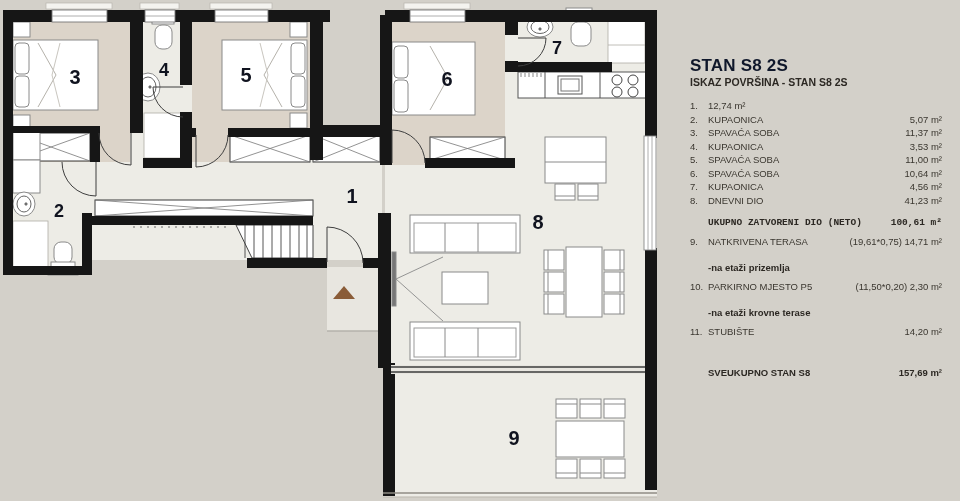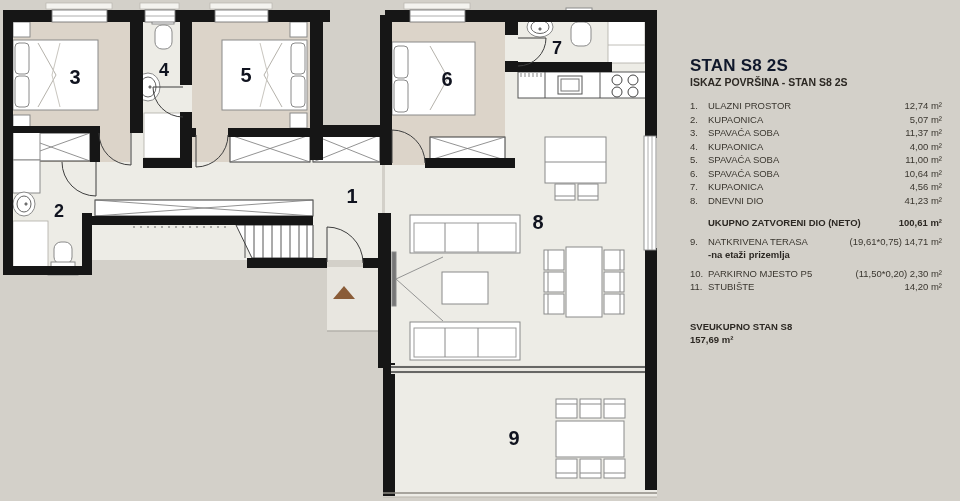--- a/index.html
+++ b/index.html
@@ -25,24 +25,24 @@
     position:absolute;left:690px;top:56px;width:252px;
     color:#3a362f;
   }
   #legend-title{font-size:17px;font-weight:bold;color:#0f172a;letter-spacing:.2px;}
   #legend-subtitle{font-size:10.5px;font-weight:bold;color:#2c2823;}
   #legend-rows{margin-top:11px;font-size:9.5px;}
   .row{display:flex;align-items:baseline;line-height:13.5px;}
   .row .num{width:18px;flex:0 0 18px;}
   .row .lbl{flex:1 1 auto;padding-right:6px;}
   .row .val{flex:0 0 auto;white-space:nowrap;text-align:center;}
-  .r-total{font-weight:bold;margin-top:9px;color:#2c2823;}
-  .r-note{font-weight:bold;margin-bottom:5px;color:#2c2823;}
+  .r-total{font-weight:bold;margin-top:9px;color:#2c2823;font-family:Liberation Mono, monospace;}
+  .r-note{font-weight:bold;margin-top:13px;margin-bottom:5px;color:#2c2823;}
   .r-total + .r-item,.r-note + .r-item{margin-top:5px;}
-  .r-grand{font-weight:bold;margin-top:8px;color:#2c2823;flex-direction:column;}
+  .r-grand{font-weight:bold;margin-top:28px;color:#2c2823;}
 </style>
 </head>
 <body>
 
 <div id="stage">
 
   <div id="plan-wrap">
     <svg id="plan-svg" width="660" height="501" viewBox="0 0 660 501">
 
       <g>
@@ -380,37 +380,36 @@
         <span class="room-label" style="left: 514px; top: 438px;">9</span>
       </div>
   </div>
 
   <div id="legend">
     <div id="legend-title">STAN S8 2S</div>
     <div id="legend-subtitle">ISKAZ POVRŠINA - STAN S8 2S</div>
     <div id="legend-rows">
         <div class="row r-item">
           <span class="num">1.</span>
-          <span class="lbl">ULAZNI PROSTOR</span>
           <span class="val">12,74 m²</span>
         </div>
         <div class="row r-item">
           <span class="num">2.</span>
           <span class="lbl">KUPAONICA</span>
           <span class="val">5,07 m²</span>
         </div>
         <div class="row r-item">
           <span class="num">3.</span>
           <span class="lbl">SPAVAĆA SOBA</span>
           <span class="val">11,37 m²</span>
         </div>
         <div class="row r-item">
           <span class="num">4.</span>
           <span class="lbl">KUPAONICA</span>
-          <span class="val">4,00 m²</span>
+          <span class="val">3,53 m²</span>
         </div>
         <div class="row r-item">
           <span class="num">5.</span>
           <span class="lbl">SPAVAĆA SOBA</span>
           <span class="val">11,00 m²</span>
         </div>
         <div class="row r-item">
           <span class="num">6.</span>
           <span class="lbl">SPAVAĆA SOBA</span>
           <span class="val">10,64 m²</span>
@@ -438,20 +437,25 @@
         <div class="row r-note">
           <span class="num"></span>
           <span class="lbl">-na etaži prizemlja</span>
           <span class="val"></span>
         </div>
         <div class="row r-item">
           <span class="num">10.</span>
           <span class="lbl">PARKIRNO MJESTO P5</span>
           <span class="val">(11,50*0,20) 2,30 m²</span>
         </div>
+        <div class="row r-note">
+          <span class="num"></span>
+          <span class="lbl">-na etaži krovne terase</span>
+          <span class="val"></span>
+        </div>
         <div class="row r-item">
           <span class="num">11.</span>
           <span class="lbl">STUBIŠTE</span>
           <span class="val">14,20 m²</span>
         </div>
         <div class="row r-grand">
           <span class="num"></span>
           <span class="lbl">SVEUKUPNO STAN S8</span>
           <span class="val">157,69 m²</span>
         </div>

